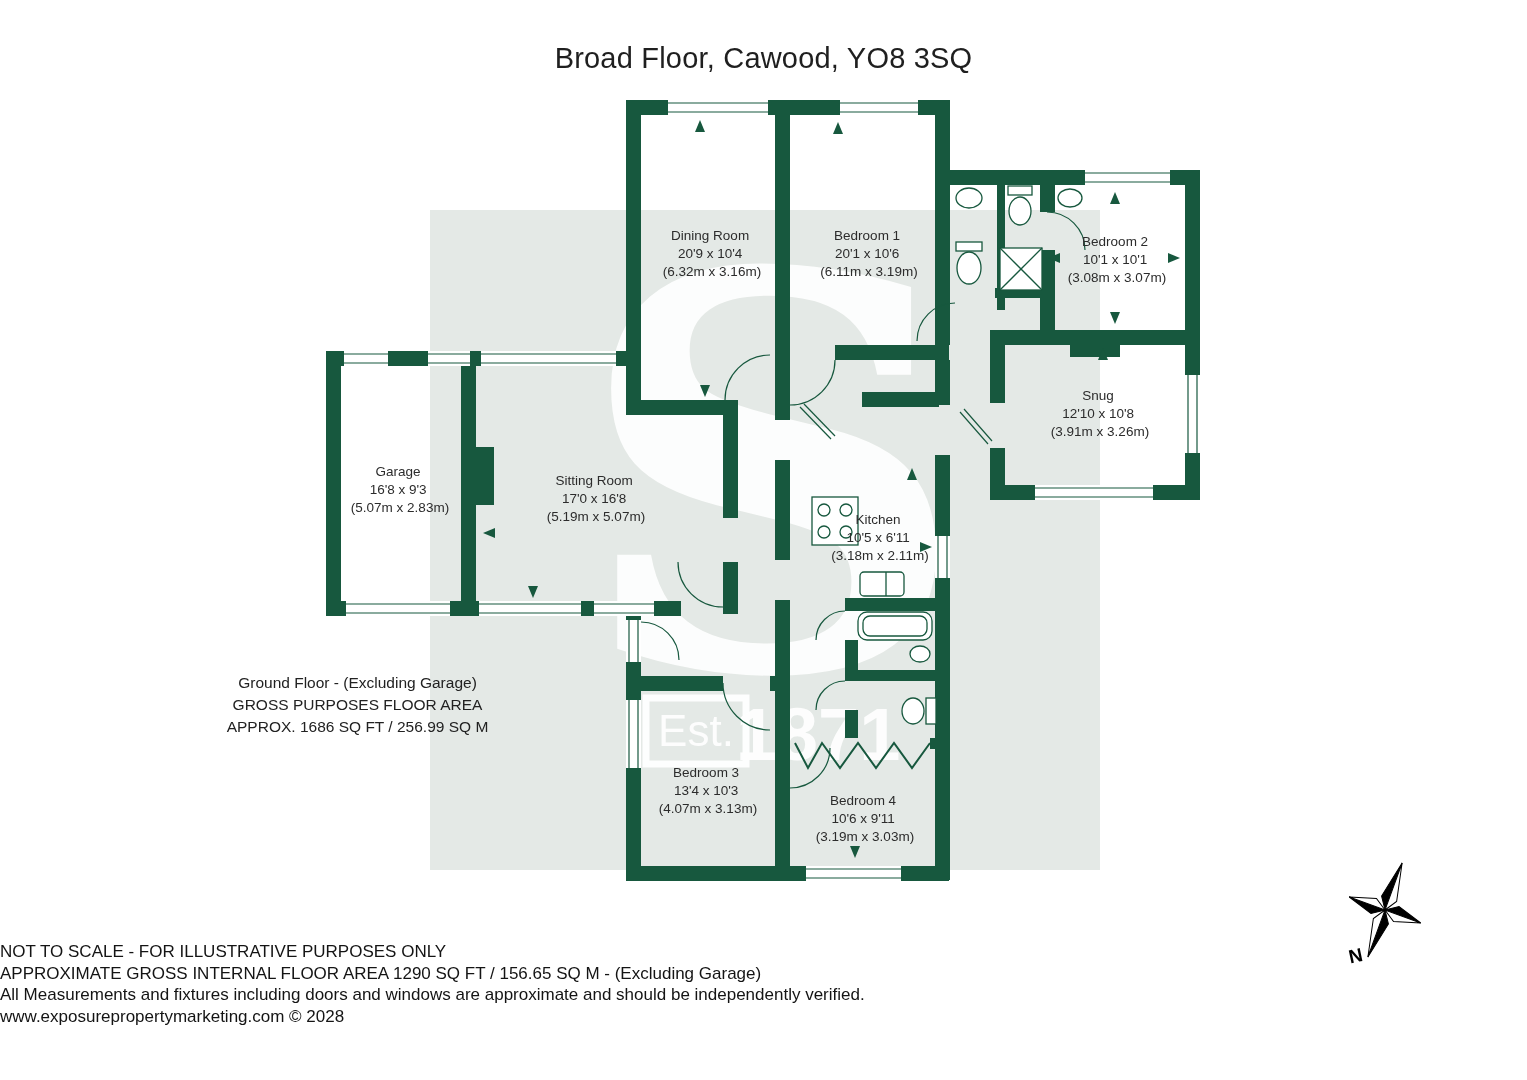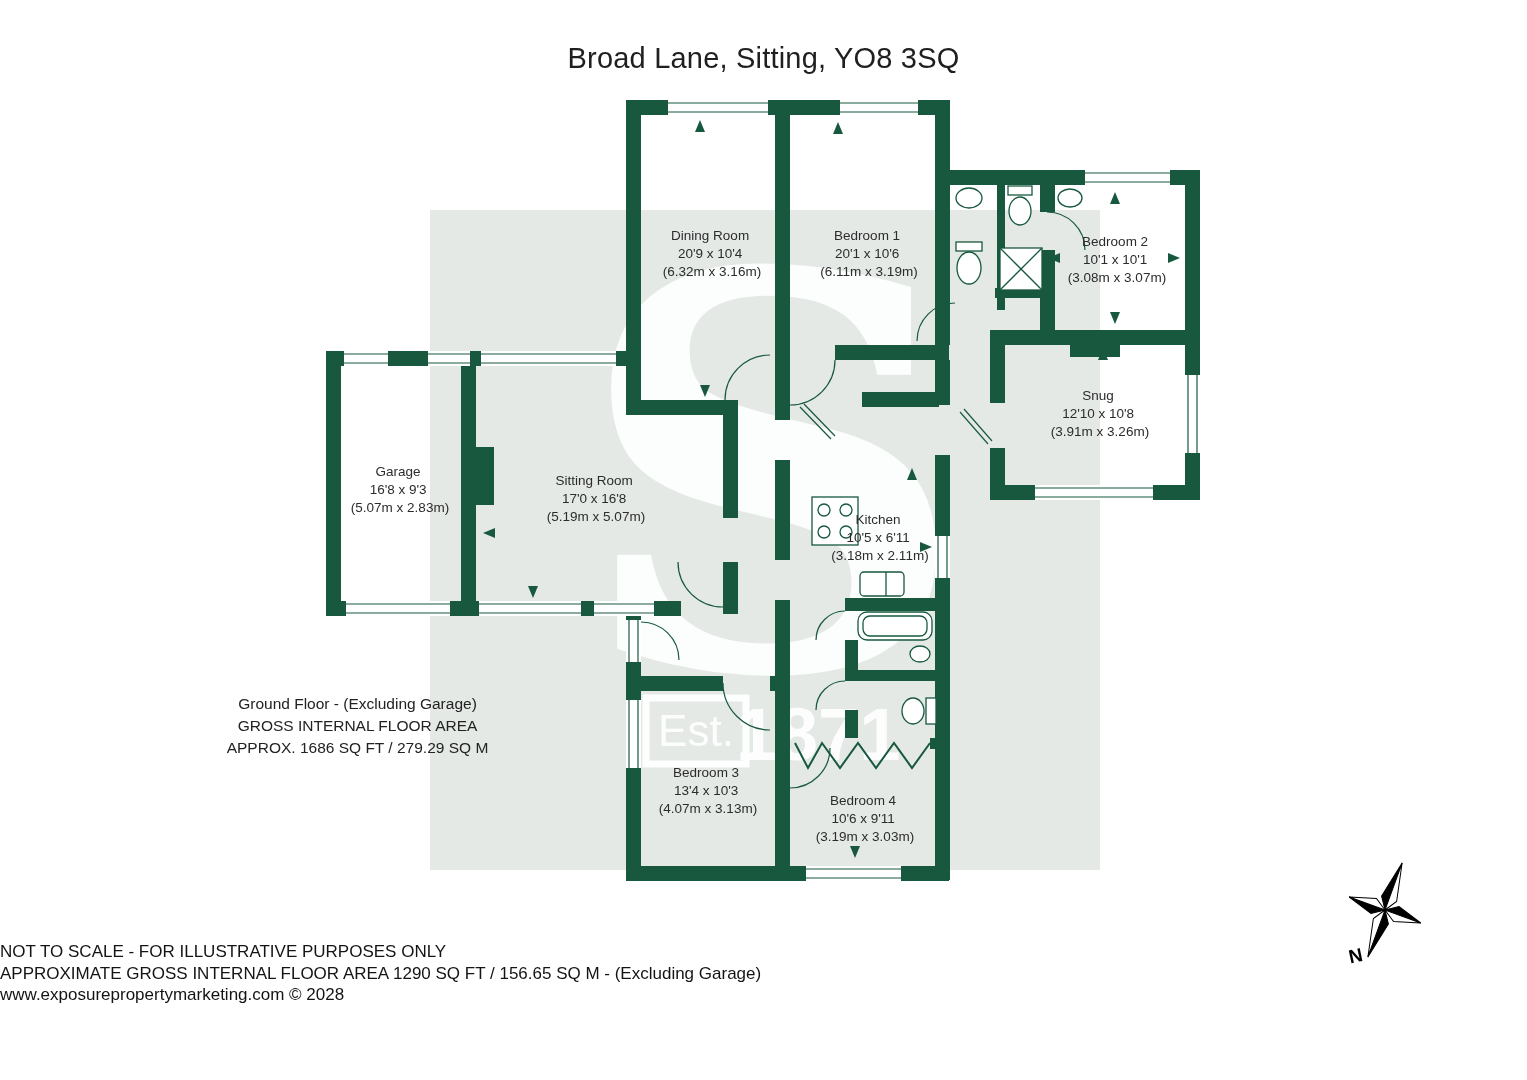--- a/index.html
+++ b/index.html
@@ -1,37 +1,37 @@
 <!DOCTYPE html>
 <html><head>
 <meta charset="utf-8">
 <style>
   html,body{margin:0;padding:0;background:#ffffff;}
   .page{position:relative;width:1527px;height:1080px;background:#ffffff;
         font-family:"Liberation Sans",sans-serif;overflow:hidden;}
   .title{position:absolute;top:42px;left:0;right:0;text-align:center;
          font-size:29px;color:#1f1f1f;letter-spacing:0.2px;}
   .plan-svg{position:absolute;left:0;top:0;width:1527px;height:1080px;}
-  .summary{position:absolute;left:205px;top:693px;width:305px;text-align:center;
+  .summary{position:absolute;left:205px;top:672px;width:305px;text-align:center;
            font-size:15.5px;line-height:22px;color:#222222;}
   .footer{position:absolute;left:0;right:0;top:941px;text-align:left;
           font-size:17px;line-height:21.5px;color:#141414;}
   .room-label{font-size:13.5px;fill:#2c2c2c;}
   .wm-est{font-size:44px;fill:#ffffff;opacity:0.93;}
   .wm-year{font-size:74px;fill:#ffffff;opacity:0.93;font-weight:bold;}
   .wm-s{font-size:545px;fill:#ffffff;opacity:0.92;font-weight:bold;
         font-family:"DejaVu Serif","Liberation Serif",serif;}
   .compass-n{font-size:19px;font-weight:bold;fill:#000;}
 </style>
 </head>
 <body>
 
 <div class="page">
 
-  <div class="title">Broad Lane, Sitting, YO8 3SQ</div>
+  <div class="title">Broad Floor, Cawood, YO8 3SQ</div>
 
   <svg class="plan-svg" viewBox="0 0 1527 1080" xmlns="http://www.w3.org/2000/svg">
 
     <g>
       <rect x="430" y="210" width="670" height="660" fill="#E4E9E6"></rect>
       <text class="wm-s" x="772" y="668" text-anchor="middle">S</text>
       <rect x="646" y="698" width="100" height="66" fill="none" stroke="#ffffff" stroke-width="7" opacity="0.93"></rect>
       <text class="wm-est" x="696" y="746" text-anchor="middle">Est.</text>
       <text class="wm-year" x="818" y="760" text-anchor="middle">1871</text>
     </g>
@@ -303,23 +303,24 @@
         <path d="M0,0 L-8,12 L0,50 Z" fill="#fff"></path>
         <path d="M0,0 L-12,8 L-38,0 Z" fill="#000"></path>
         <path d="M0,0 L-12,-8 L-38,0 Z" fill="#fff"></path>
       </g>
       <text class="compass-n" x="1357" y="962" text-anchor="middle" transform="rotate(-12 1357 962)">N</text>
     </g>
   </svg>
 
   <div class="summary">
     <div>Ground Floor - (Excluding Garage)</div>
-    <div>GROSS INTERNAL FLOOR AREA</div>
-    <div>APPROX. 1686 SQ FT / 279.29 SQ M</div>
+    <div>GROSS PURPOSES FLOOR AREA</div>
+    <div>APPROX. 1686 SQ FT / 256.99 SQ M</div>
   </div>
 
   <div class="footer">
     <div>NOT TO SCALE - FOR ILLUSTRATIVE PURPOSES ONLY</div>
     <div>APPROXIMATE GROSS INTERNAL FLOOR AREA 1290 SQ FT / 156.65 SQ M - (Excluding Garage)</div>
+    <div>All Measurements and fixtures including doors and windows are approximate and should be independently verified.</div>
     <div>www.exposurepropertymarketing.com © 2028</div>
   </div>
 
 </div>
 
 </body></html>

